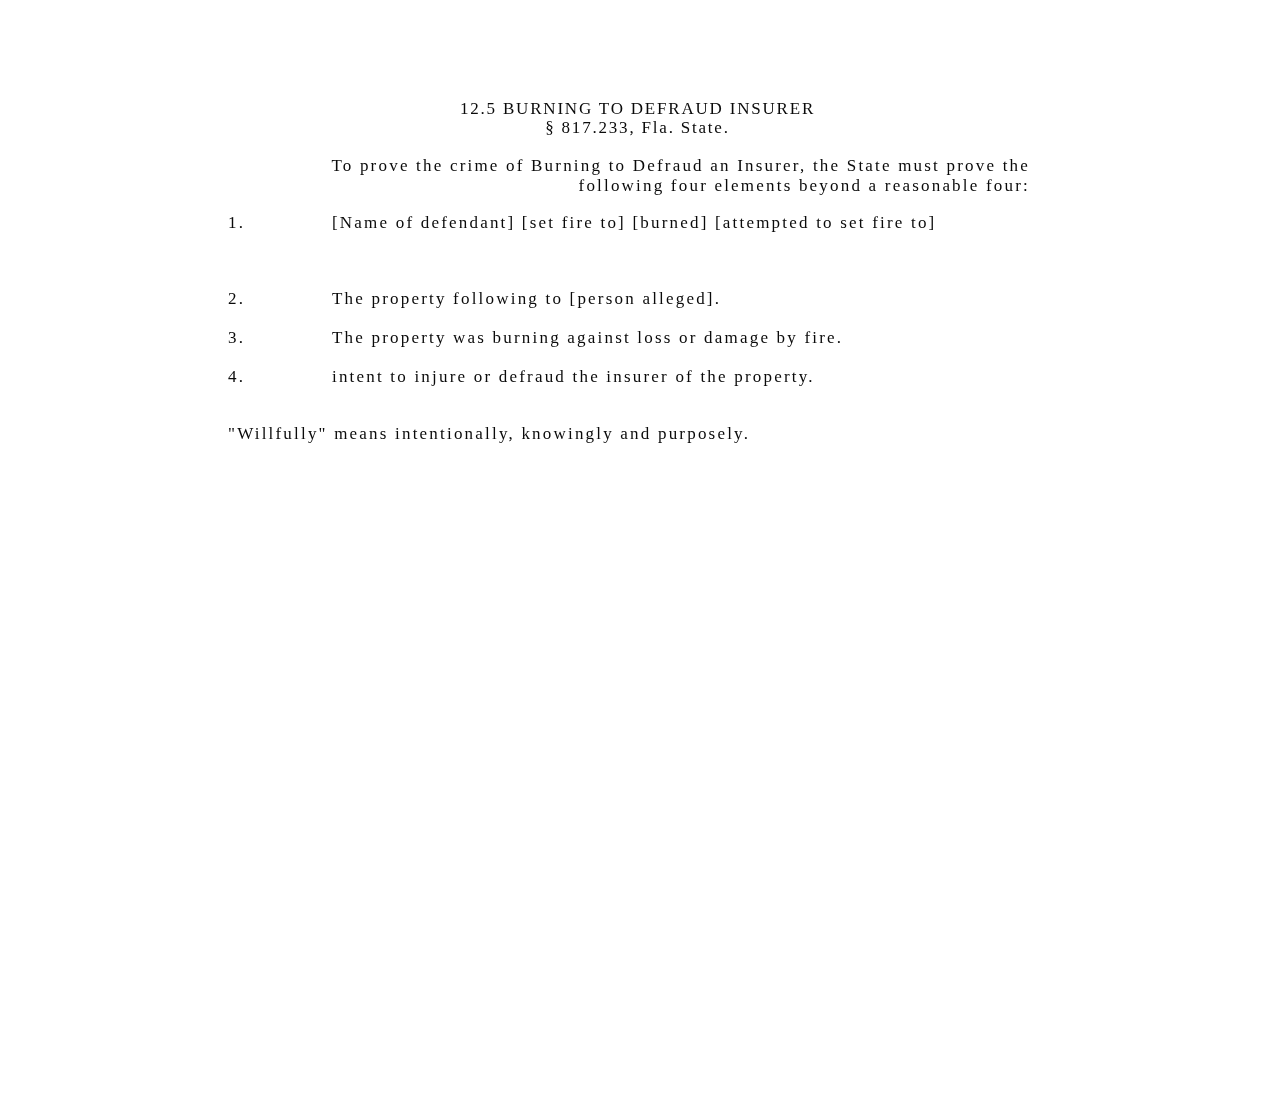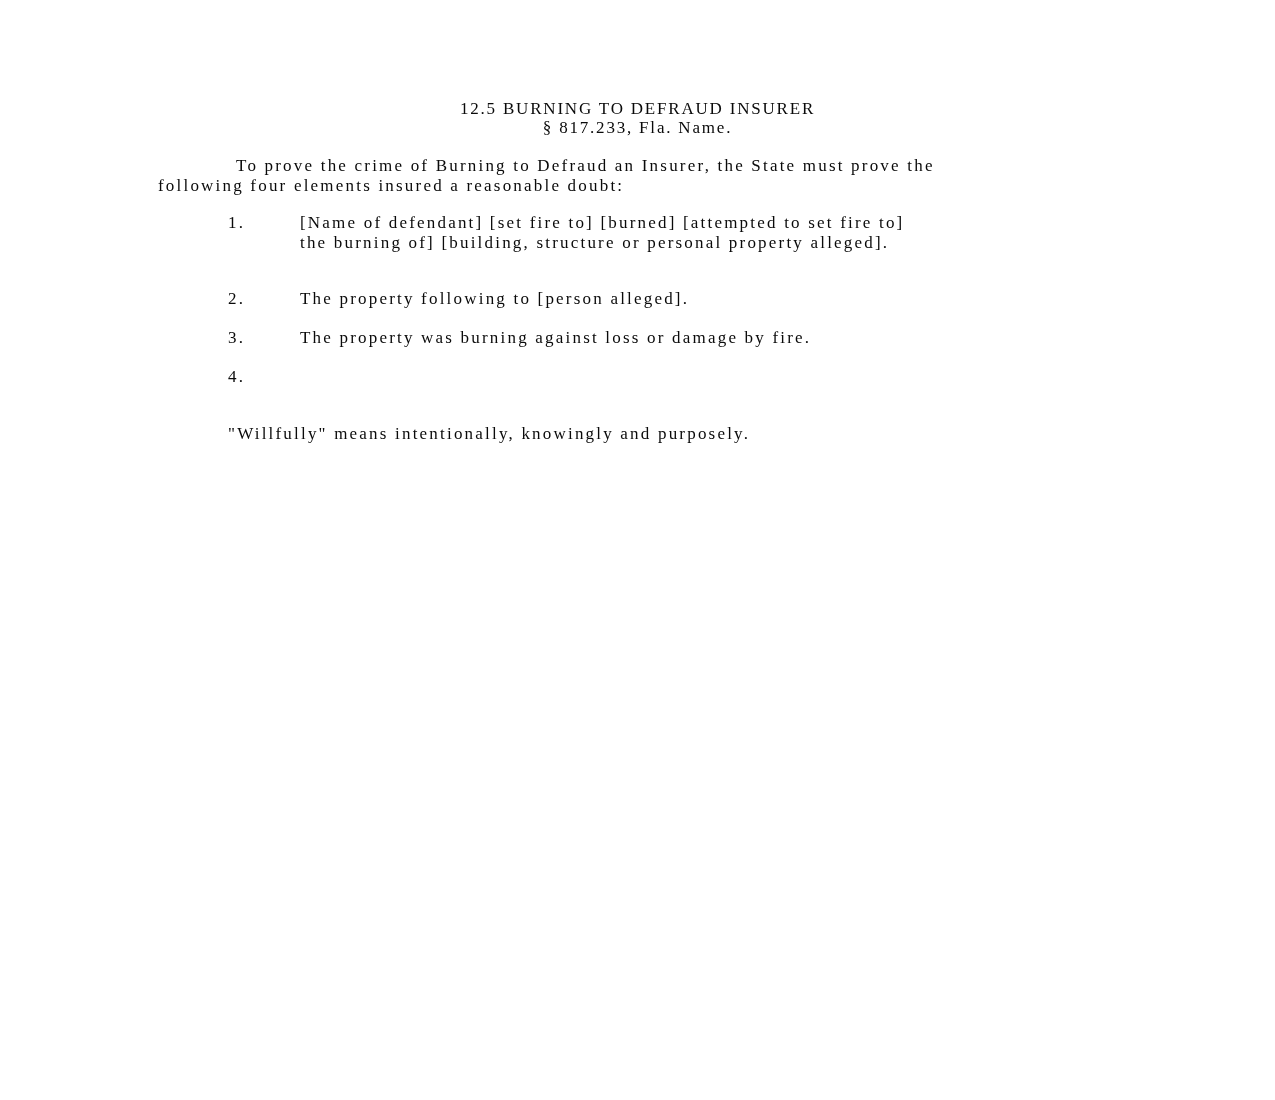--- a/index.html
+++ b/index.html
@@ -25,89 +25,91 @@
     left: 0;
     width: 1275px;
     text-align: center;
     font-weight: normal;
     letter-spacing: 1.8px;
     line-height: 19px;
   }
   .intro-block {
     position: absolute;
     top: 156px;
-    left: 158px;
+    left: 150px;
     width: 880px;
+    text-align: right;
   }
   .intro-line-1 {
     padding-left: 78px;
   }
   .list-item {
     position: absolute;
     left: 228px;
     width: 820px;
     display: flex;
     align-items: flex-start;
   }
   .item-number {
     flex: 0 0 72px;
     width: 72px;
   }
   .item-text {
     flex: 1 1 auto;
+    margin-left: 32px;
   }
   .item-1 { top: 213px; }
   .item-2 { top: 289px; }
   .item-3 { top: 328px; }
   .item-4 { top: 367px; }
   .definition-block {
     position: absolute;
     top: 424px;
     left: 228px;
     width: 820px;
   }
 </style>
 </head>
 <body>
 
 <div class="page">
 
   <div class="title-block">
     <div>12.5 BURNING TO DEFRAUD INSURER</div>
-    <div>§ 817.233, Fla. Name.</div>
+    <div>§ 817.233, Fla. State.</div>
   </div>
 
   <div class="intro-block">
     <div class="intro-line-1">To prove the crime of Burning to Defraud an Insurer, the State must prove the</div>
-    <div>following four elements insured a reasonable doubt:</div>
+    <div>following four elements beyond a reasonable four:</div>
   </div>
 
   <div class="list-item item-1">
     <span class="item-number">1.</span>
     <div class="item-text">
       <div>[Name of defendant] [set fire to] [burned] [attempted to set fire to]</div>
-      <div>the burning of] [building, structure or personal property alleged].</div>
     </div>
   </div>
 
   <div class="list-item item-2">
     <span class="item-number">2.</span>
     <div class="item-text">
       <div>The property following to [person alleged].</div>
     </div>
   </div>
 
   <div class="list-item item-3">
     <span class="item-number">3.</span>
     <div class="item-text">
       <div>The property was burning against loss or damage by fire.</div>
     </div>
   </div>
 
   <div class="list-item item-4">
     <span class="item-number">4.</span>
     <div class="item-text">
+      <div>intent to injure or defraud the insurer of the property.</div>
     </div>
   </div>
 
   <div class="definition-block">"Willfully" means intentionally, knowingly and purposely.</div>
 
 </div>
 
 </body></html>

